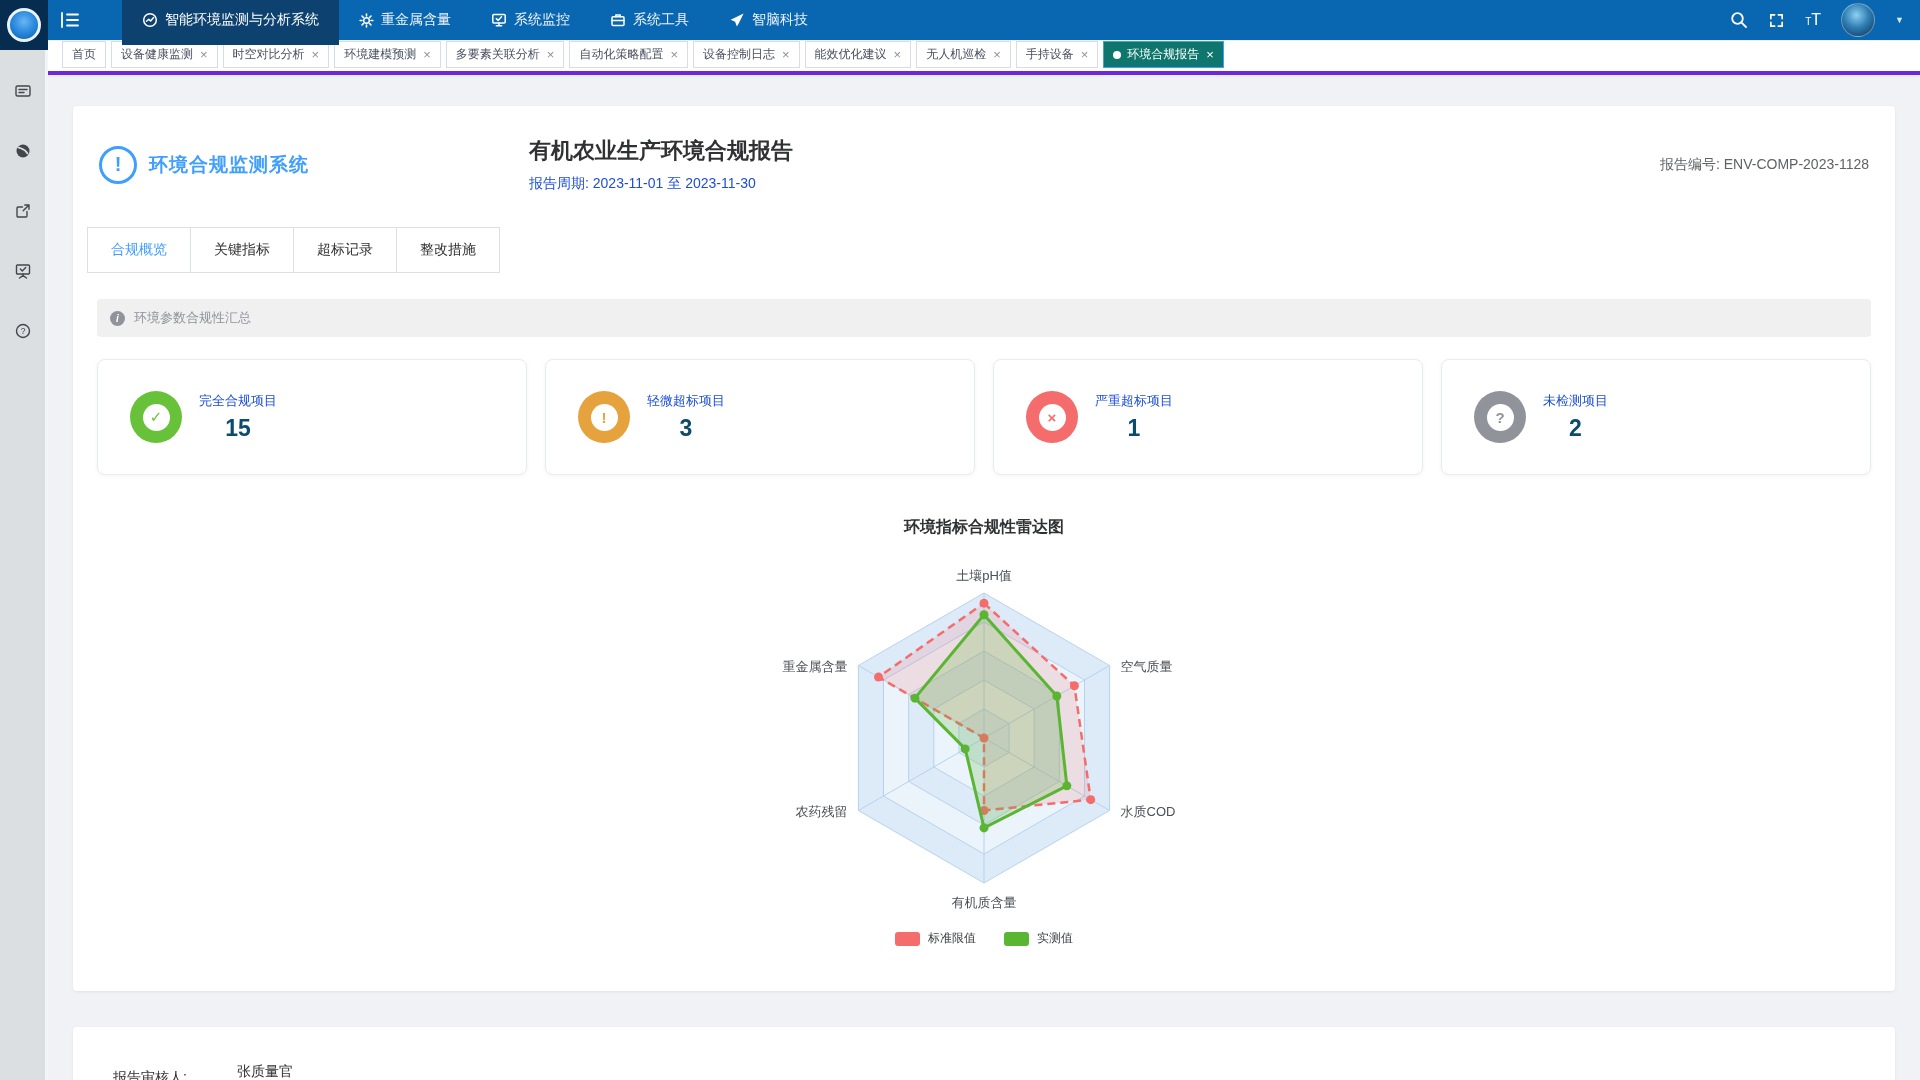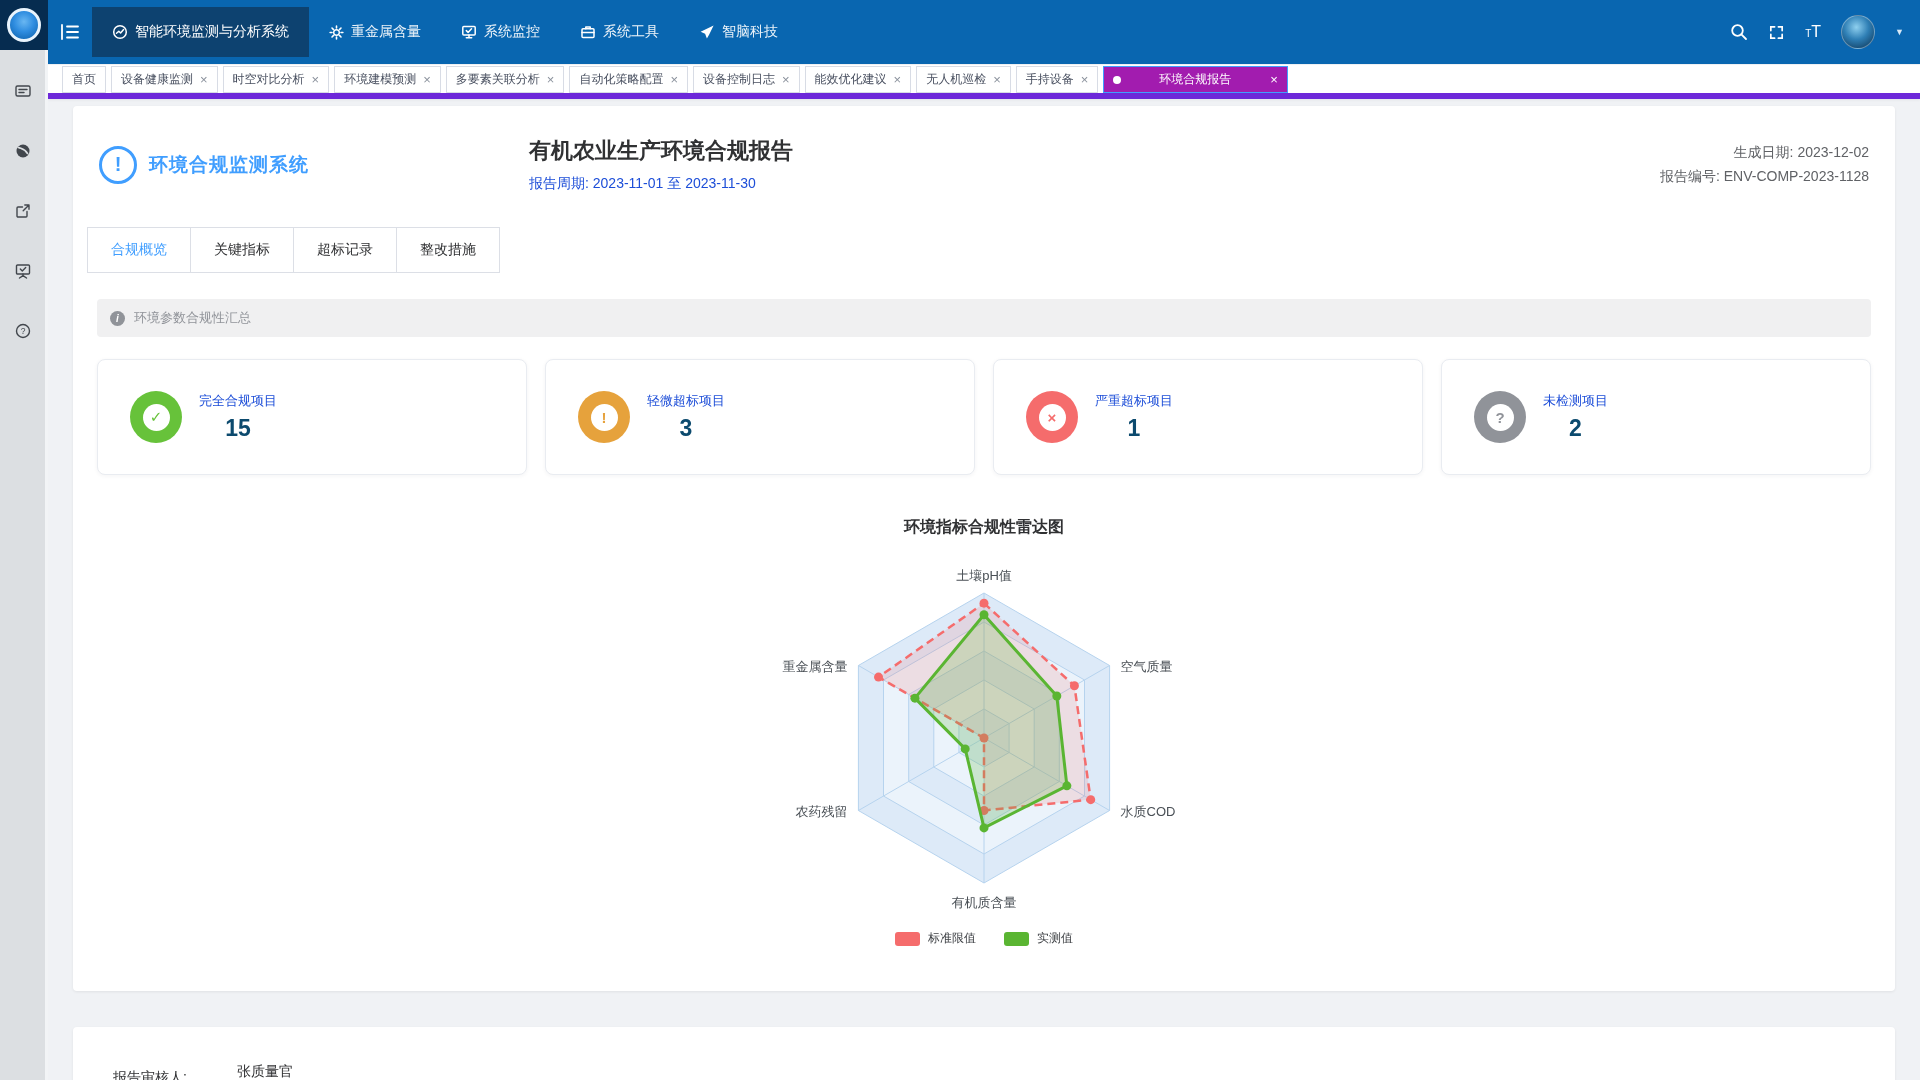--- a/index.html
+++ b/index.html
@@ -14,46 +14,46 @@
     display:flex; align-items:center; justify-content:center; }
   .logo-circle { width:34px; height:34px; border-radius:50%;
     background:radial-gradient(circle at 50% 38%, #69b7f2 0%, #2f8de0 45%, #0b5ea8 100%);
     border:3px solid #e9f4fd; }
   .rail-icons { display:flex; flex-direction:column; align-items:center; margin-top:26px; gap:30px; }
   .rail-btn { width:30px; height:30px; display:flex; align-items:center; justify-content:center;
     color:#42474d; cursor:pointer; }
   .rail-btn svg { stroke:currentColor; fill:none; stroke-width:1.4; stroke-linecap:round; stroke-linejoin:round; }
 
   
-  .navbar { position:absolute; left:48px; right:0; top:0; height:64px; background:#0966b0;
-    display:flex; align-items:center; color:#fff; z-index:20; }
+  .navbar { position:absolute; left:48px; right:0; top:0; height:40px; background:#0966b0;
+    display:flex; align-items:center; color:#fff; z-index:20;gap:30px; }
   .hamburger { width:44px; height:50px; display:flex; align-items:center; justify-content:center; cursor:pointer; }
   .nav-menu { display:flex; align-items:stretch; height:50px; }
   .nav-item { display:flex; align-items:center; gap:7px; padding:0 20px; font-size:14px;
     color:rgba(255,255,255,.92); cursor:pointer; white-space:nowrap; }
   .nav-item.active { background:#0d4270; color:#fff; }
   .nav-item svg { stroke:#fff; fill:none; stroke-width:1.5; stroke-linecap:round; stroke-linejoin:round; }
   .nav-right { margin-left:auto; display:flex; align-items:center; gap:20px; padding-right:16px; }
   .nav-right .ico { display:flex; align-items:center; justify-content:center; cursor:pointer; }
   .nav-right svg { stroke:#fff; fill:none; stroke-width:1.8; stroke-linecap:round; }
   .font-size-ico { color:#fff; cursor:pointer; line-height:1; }
   .font-size-ico .t1 { font-size:10px; } .font-size-ico .t2 { font-size:16px; }
   .avatar { width:34px; height:34px; border-radius:50%;
     background:radial-gradient(circle at 45% 35%, #8fd0ef 0%, #2f7fb5 45%, #0a2f4e 100%);
     border:1px solid rgba(255,255,255,.35); cursor:pointer; }
   .caret { color:#d7e8f6; font-size:9px; cursor:pointer; }
 
   
-  .tags-bar { position:absolute; left:48px; right:0; top:65px; height:34px; background:#fff;
-    border-bottom:6px solid #6d28d9; box-shadow:0 1px 3px rgba(0,21,41,.06);
-    display:flex; align-items:flex-end; padding-left:14px; z-index:10; }
+  .tags-bar { position:absolute; left:48px; right:0; top:41px; height:34px; background:#fff;
+    border-bottom:4px solid #6d28d9; box-shadow:0 1px 3px rgba(0,21,41,.06);
+    display:flex; align-items:flex-start; padding-left:14px; z-index:10; }
   .tag { display:inline-flex; align-items:center; height:27px; padding:0 9px; margin-right:5px;
     background:#fff; border:1px solid #d8dce5; color:#495060; font-size:12px; cursor:pointer; white-space:nowrap; }
   .tag .close { margin-left:7px; font-size:13px; color:#8a919c; }
-  .tag.active { background:#a21caf; border-color:#409eff; color:#fff;gap:32px; }
+  .tag.active { background:#0f766e; border-color:#409eff; color:#fff; }
   .tag.active .close { color:#fff; }
   .tag .dot { width:8px; height:8px; border-radius:50%; background:#fff; margin-right:6px; }
 
   
   .main { position:absolute; left:48px; right:0; top:84px; bottom:0; overflow:hidden; padding:22px 25px; }
   .card { background:#fff; border-radius:4px; box-shadow:0 1px 3px rgba(0,0,0,.07); }
 
   .report-header { display:grid; grid-template-columns:430px 1fr 430px; align-items:center; padding:30px 26px 4px; }
   .sys-logo { display:flex; align-items:center; gap:12px; }
   .warn-circle { width:38px; height:38px; border-radius:50%; border:3px solid #409eff; color:#409eff;
@@ -253,21 +253,20 @@
         <div class="warn-circle">!</div>
         <div class="sys-name">环境合规监测系统</div>
       </div>
       <div class="title-block">
         <div class="report-title">有机农业生产环境合规报告</div>
         <div class="report-period">
           <span>报告周期:</span> <span>2023-11-01 至 2023-11-30</span>
         </div>
       </div>
       <div class="report-meta">
-        <div><span>生成日期:</span> <span>2023-12-02</span></div>
         <div><span>报告编号:</span> <span>ENV-COMP-2023-1128</span></div>
       </div>
     </div>
 
     <div class="content-tabs">
       <div class="ctab active">合规概览</div>
       <div class="ctab">关键指标</div>
       <div class="ctab">超标记录</div>
       <div class="ctab">整改措施</div>
     </div>

